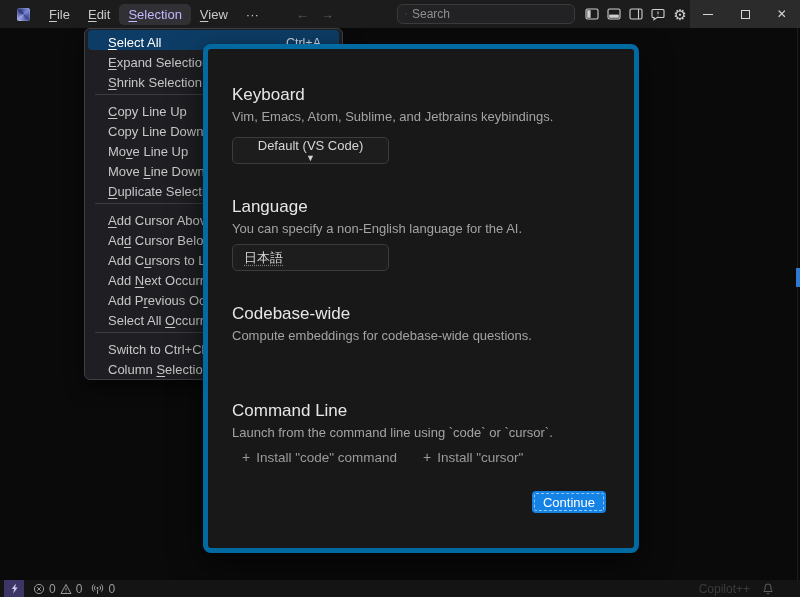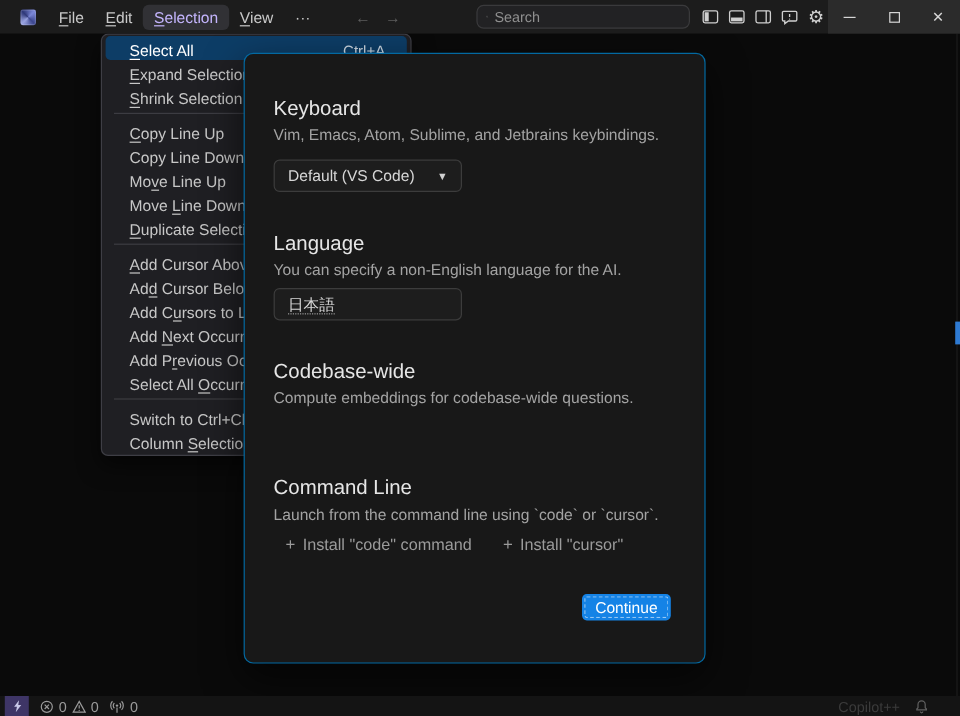--- a/index.html
+++ b/index.html
@@ -57,36 +57,36 @@
     height:20px; margin:0 3px; padding:0 18px 0 20px; border-radius:4px;
     display:flex; align-items:flex-end; font-size:13px; color:#c7c7c7; white-space:nowrap;
   }
   .menu-item.selected{ background:#0d3d66; color:#ffffff; }
   .menu-item .shortcut{ margin-left:auto; font-size:12.5px; color:#9c9c9c; padding-left:20px; }
   .menu-item.selected .shortcut{ color:#cdd8e2; }
   .menu-sep{ height:1px; background:#3c3c42; margin:4px 10px; }
 
   
   .dialog{
-    position:absolute; left:203px; top:44px; width:385px; height:509px;
-    background:#181818; border:1px solid #0369a1; border-radius:8px;
+    position:absolute; left:203px; top:44px; width:436px; height:509px;
+    background:#181818; border:5px solid #0369a1; border-radius:8px;
     z-index:20; box-shadow:0 12px 32px rgba(0,0,0,.6);
   }
   .section{ position:absolute; left:24px; right:28px; }
   .sec-keyboard{ top:36px; } .sec-language{ top:148px; }
   .sec-codebase{ top:255px; } .sec-commandline{ top:352px; }
   .section h2{ font-size:17px; font-weight:500; color:#e6e6e6; }
   .section p{ font-size:13px; color:#a3a3a3; margin-top:4px; }
   .sec-keyboard .control{ margin-top:13px; } .sec-language .control{ margin-top:8px; }
   .sec-codebase .control{ margin-top:8px; } .sec-commandline .control{ margin-top:9px; }
   .sel-btn, .txt-input{
     width:157px; height:27px; background:#1d1d1d; border:1px solid #3c3c3c;
     border-radius:5px; font-size:13px; color:#d6d6d6;
   }
-  .sel-btn{ display:flex; align-items:center; justify-content:space-between; padding:0 11px; }
+  .sel-btn{ display:flex; align-items:center; justify-content:space-between; padding:0 11px;flex-direction:column; }
   .sel-btn .caret{ font-size:9px; color:#d0d0d0; }
   .txt-input{
     padding:0 11px; font-family:"Liberation Sans",sans-serif; outline:none;
     text-decoration:underline dotted; text-underline-offset:3px; text-decoration-color:#7d7d7d;
   }
   .toggle-row{ display:flex; align-items:center; gap:9px; }
   .toggle{ width:36px; height:18px; border-radius:10px; background:#505050; position:relative; }
   .toggle .knob{ position:absolute; top:2px; left:20px; width:14px; height:14px; border-radius:50%; background:#ececec; }
   .toggle-label{ font-size:12.5px; color:#c9c9c9; }
   .cmd-row{ display:flex; gap:26px; margin-left:10px; }

